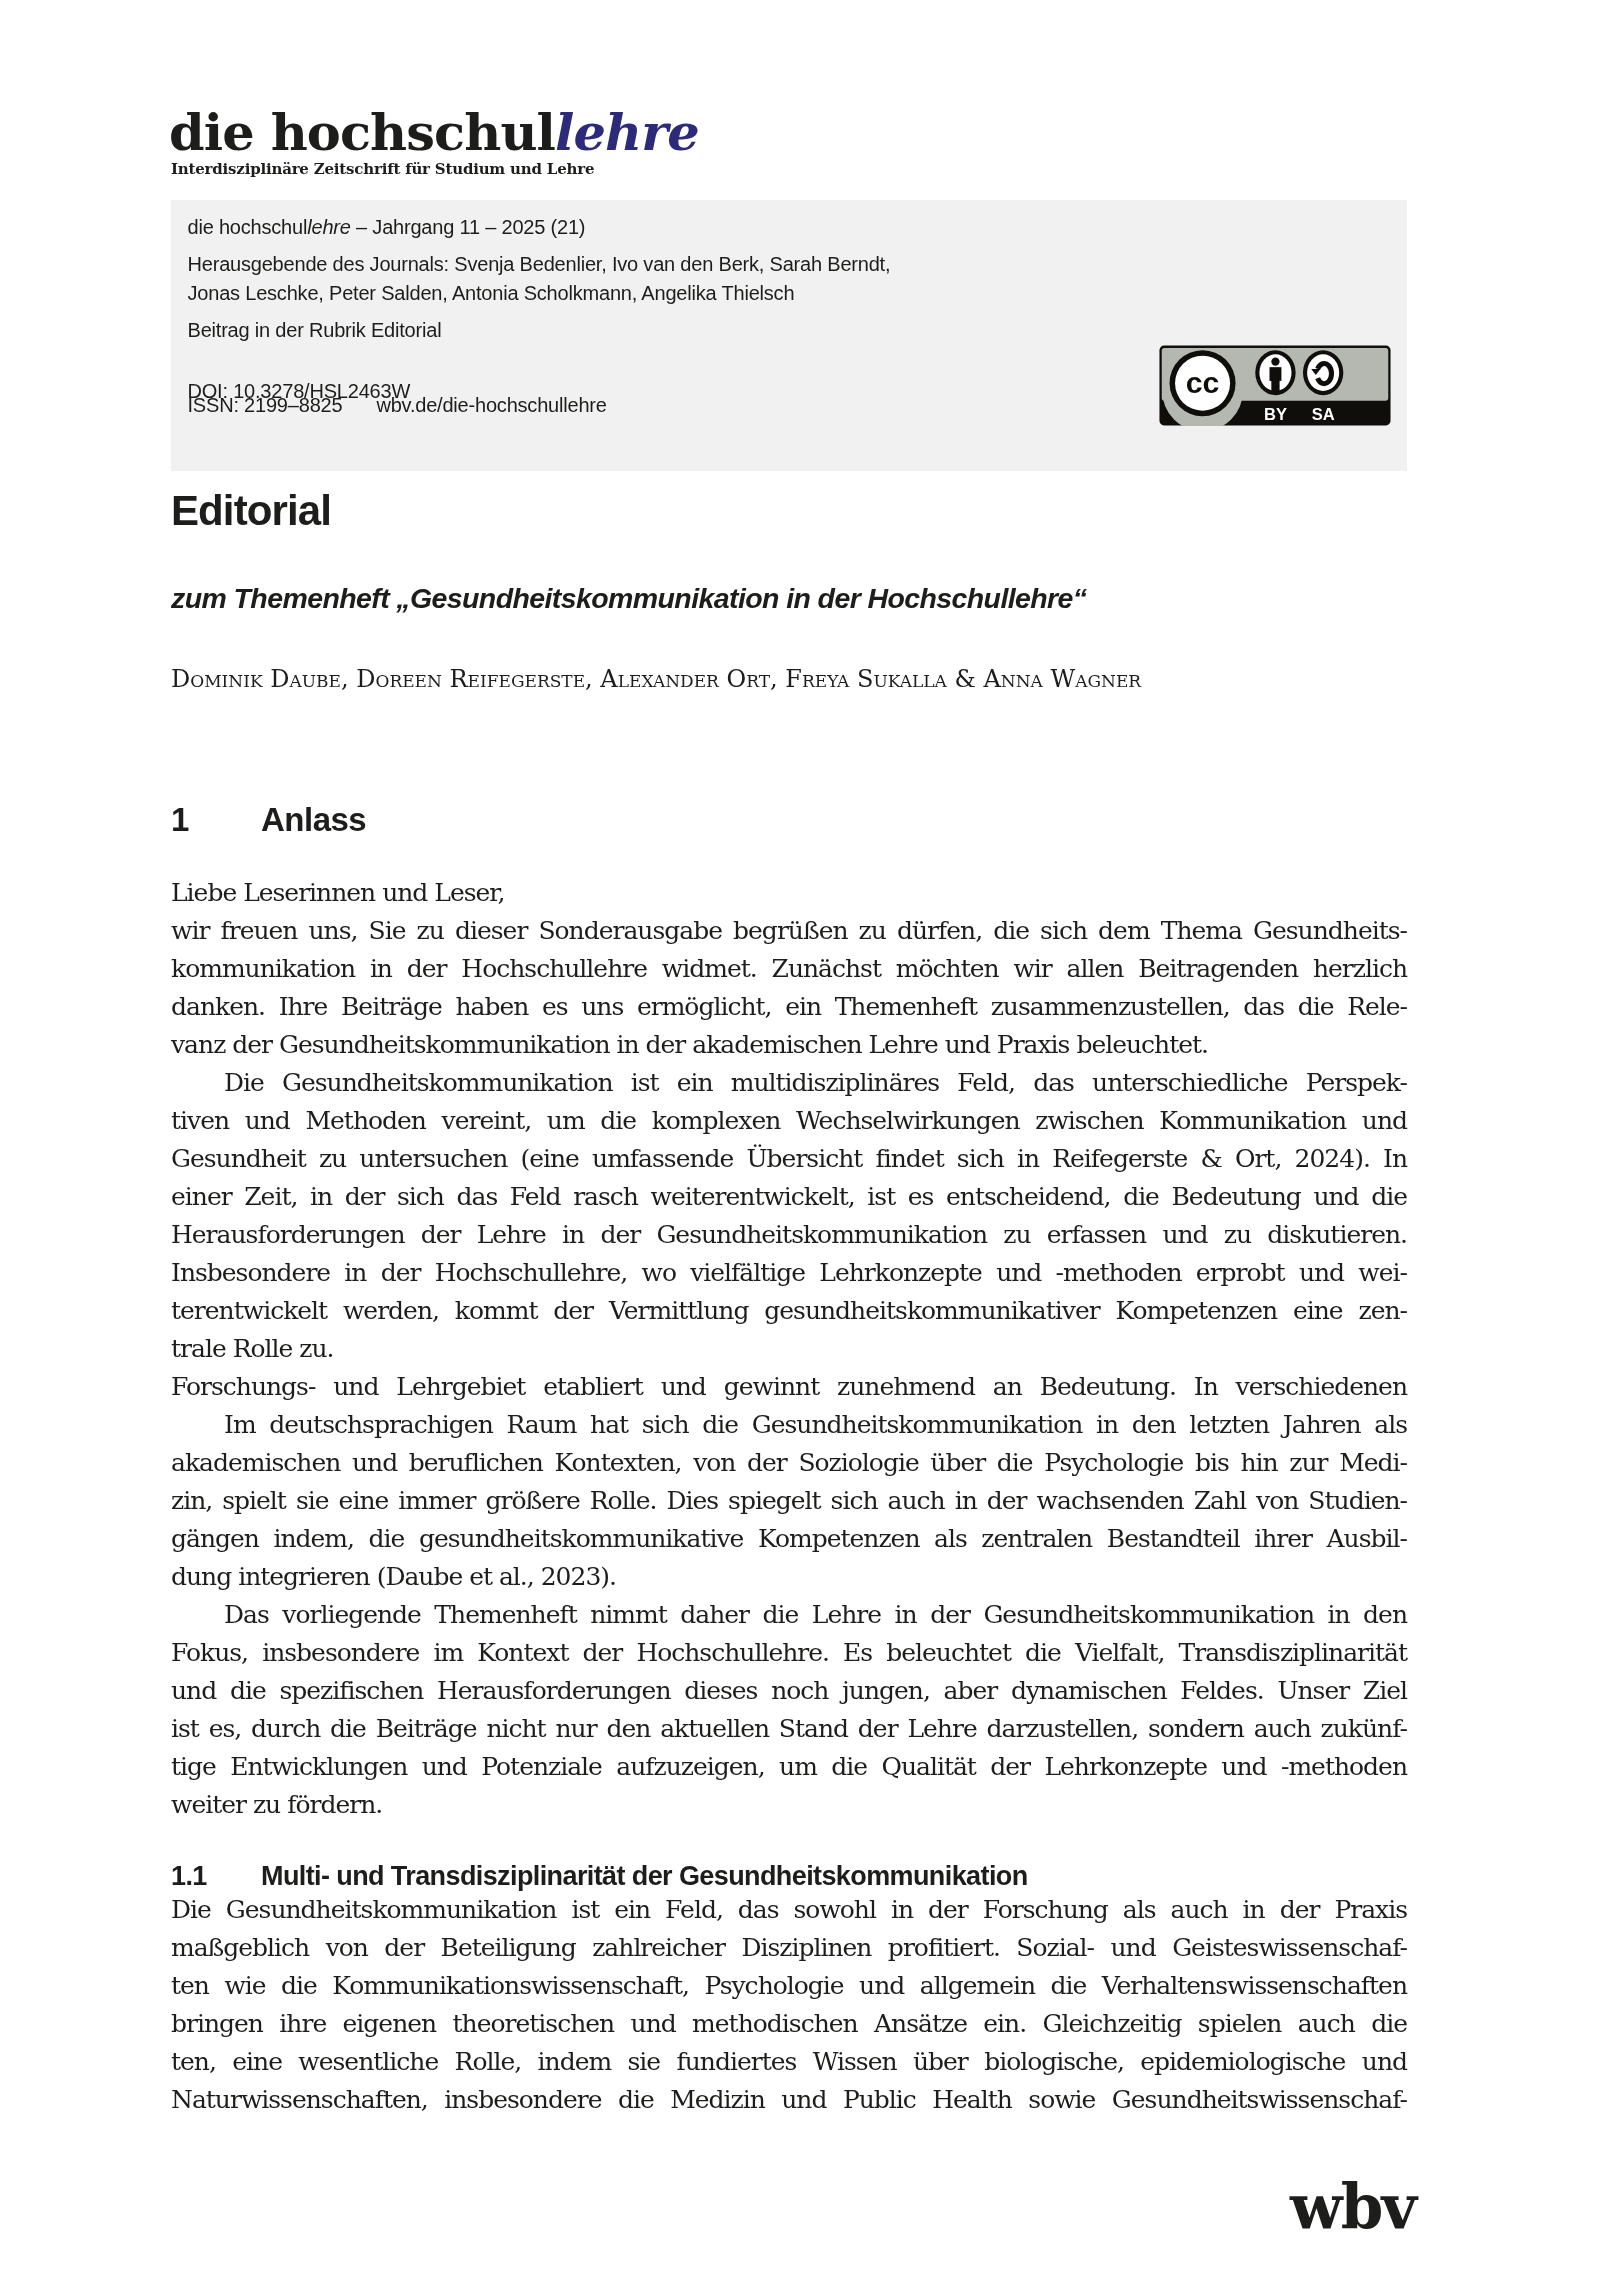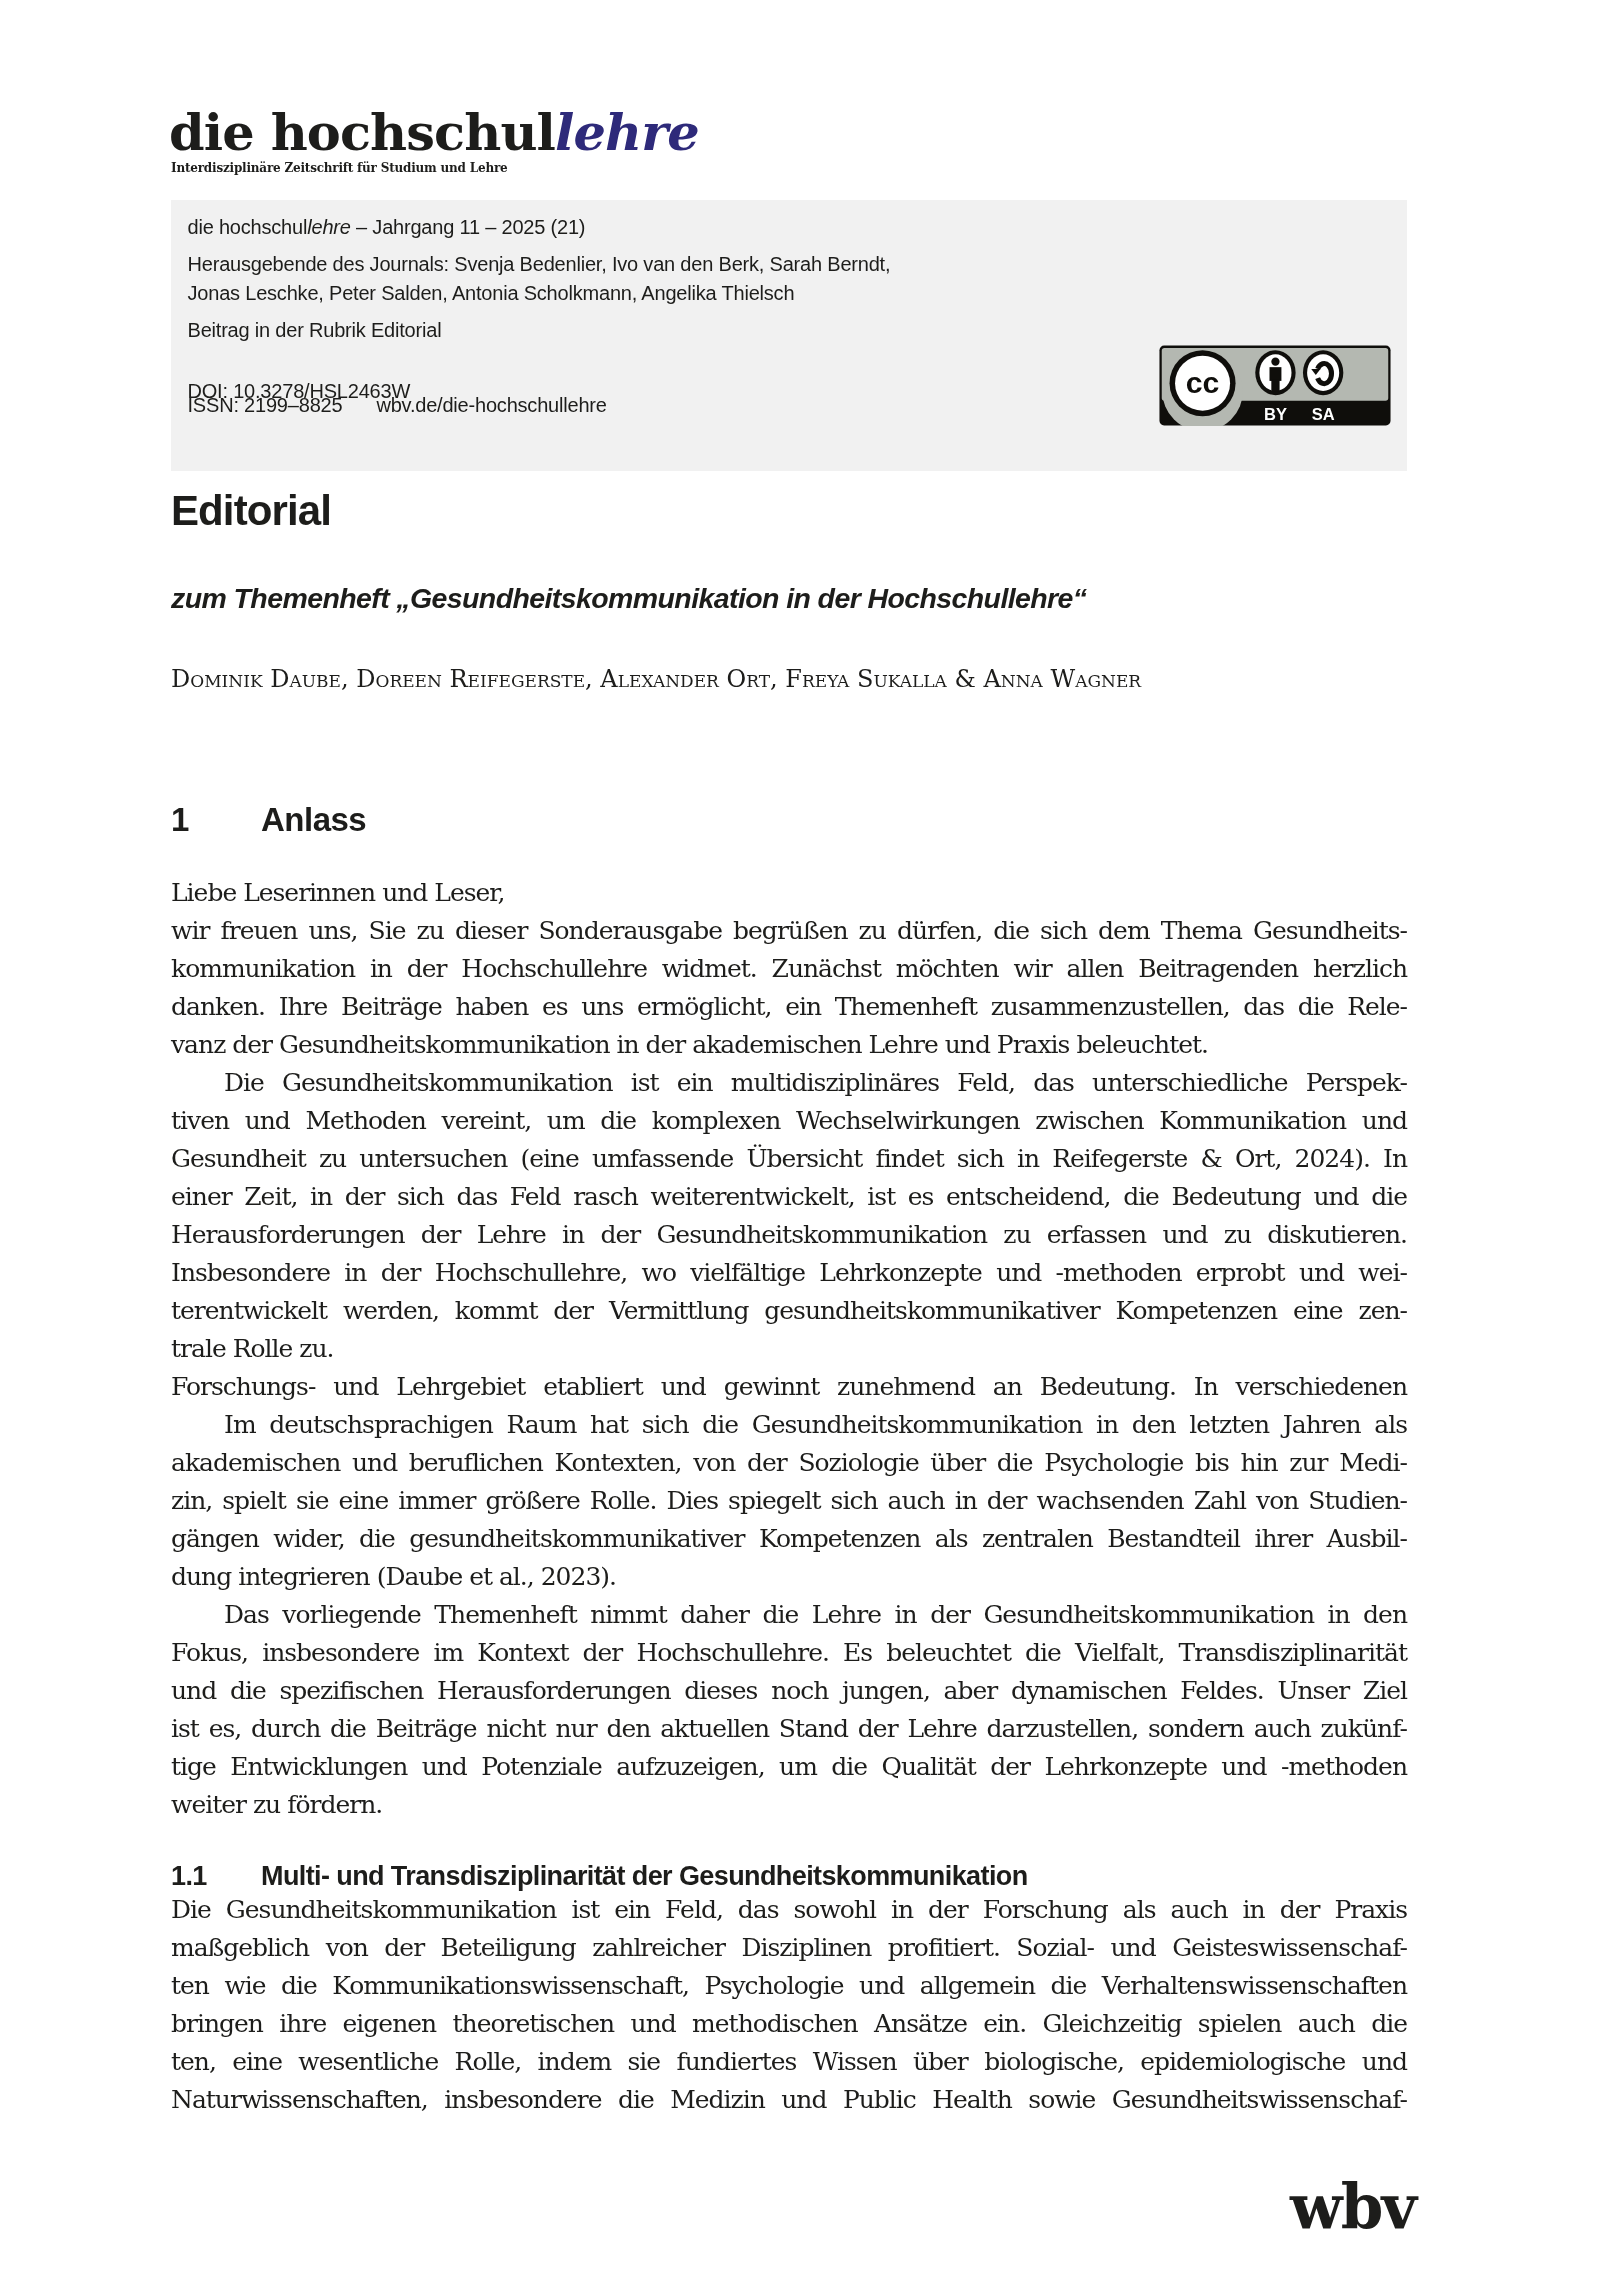--- a/index.html
+++ b/index.html
@@ -2,21 +2,21 @@
 <html style="font-size:7.3px"><head>
 <meta charset="utf-8">
 <style>
   html, body { margin:0; padding:0; background:#ffffff; }
   body { width:1623px; height:2295px; position:relative; overflow:hidden; color:#1d1d1b; }
   .abs { position:absolute; }
 
   
   .mast { left:169px; top:107px; font-family:"DejaVu Serif", serif; font-weight:bold; font-size:51px; line-height:1; letter-spacing:-0.9px; color:#1d1d1b; }
   .mast .accent { color:#2e2a7a; font-style:italic; font-weight:bold; }
-  .mast-sub { left:171px; top:162px; font-family:"DejaVu Serif", serif; font-weight:bold; font-size:12px; line-height:1; letter-spacing:-0.2px; color:#1d1d1b; }
+  .mast-sub { left:171px; top:162px; font-family:"DejaVu Serif", serif; font-weight:bold; font-size:15px; line-height:1; letter-spacing:-0.2px; color:#1d1d1b; }
 
   
   .infobox { left:171px; top:200px; width:1236px; height:271px; background:#f1f1f1; }
   .info-line { position:absolute; left:16.5px; font-family:"Liberation Sans", sans-serif; font-size:20px; line-height:1; color:#1d1d1b; letter-spacing:-0.2px; white-space:nowrap; }
   .info-line .it { font-style:italic; }
   .issn-url { margin-left:34px; }
 
   
   .cc { left:1159px; top:345px; width:232px; height:81px; }
 
@@ -100,21 +100,21 @@
   <span class="line"><span style="white-space: nowrap;">Gesundheit zu untersuchen (eine umfassende Übersicht findet sich in Reifegerste &amp; Ort, 2024). In</span></span>
   <span class="line"><span style="white-space: nowrap;">einer Zeit, in der sich das Feld rasch weiterentwickelt, ist es entscheidend, die Bedeutung und die</span></span>
   <span class="line"><span style="white-space: nowrap;">Herausforderungen der Lehre in der Gesundheitskommunikation zu erfassen und zu diskutieren.</span></span>
   <span class="line"><span style="white-space: nowrap;">Insbesondere in der Hochschullehre, wo vielfältige Lehrkonzepte und -methoden erprobt und wei-</span></span>
   <span class="line"><span style="white-space: nowrap;">terentwickelt werden, kommt der Vermittlung gesundheitskommunikativer Kompetenzen eine zen-</span></span>
   <span class="line last">trale Rolle zu.</span>
   <span class="line"><span style="white-space: nowrap;">Forschungs- und Lehrgebiet etabliert und gewinnt zunehmend an Bedeutung. In verschiedenen</span></span>
   <span class="line indent"><span style="white-space: nowrap;">Im deutschsprachigen Raum hat sich die Gesundheitskommunikation in den letzten Jahren als</span></span>
   <span class="line"><span style="white-space: nowrap;">akademischen und beruflichen Kontexten, von der Soziologie über die Psychologie bis hin zur Medi-</span></span>
   <span class="line"><span style="white-space: nowrap;">zin, spielt sie eine immer größere Rolle. Dies spiegelt sich auch in der wachsenden Zahl von Studien-</span></span>
-  <span class="line"><span style="white-space: nowrap;">gängen wider, die gesundheitskommunikativer Kompetenzen als zentralen Bestandteil ihrer Ausbil-</span></span>
+  <span class="line"><span style="white-space: nowrap;">gängen indem, die gesundheitskommunikative Kompetenzen als zentralen Bestandteil ihrer Ausbil-</span></span>
   <span class="line last">dung integrieren (Daube et al., 2023).</span>
   <span class="line indent"><span style="white-space: nowrap;">Das vorliegende Themenheft nimmt daher die Lehre in der Gesundheitskommunikation in den</span></span>
   <span class="line"><span style="white-space: nowrap;">Fokus, insbesondere im Kontext der Hochschullehre. Es beleuchtet die Vielfalt, Transdisziplinarität</span></span>
   <span class="line"><span style="white-space: nowrap;">und die spezifischen Herausforderungen dieses noch jungen, aber dynamischen Feldes. Unser Ziel</span></span>
   <span class="line"><span style="white-space: nowrap;">ist es, durch die Beiträge nicht nur den aktuellen Stand der Lehre darzustellen, sondern auch zukünf-</span></span>
   <span class="line"><span style="white-space: nowrap;">tige Entwicklungen und Potenziale aufzuzeigen, um die Qualität der Lehrkonzepte und -methoden</span></span>
   <span class="line last">weiter zu fördern.</span>
 </div>
 
 <div class="abs h2"><span class="num">1.1</span><span>Multi- und Transdisziplinarität der Gesundheitskommunikation</span></div>

